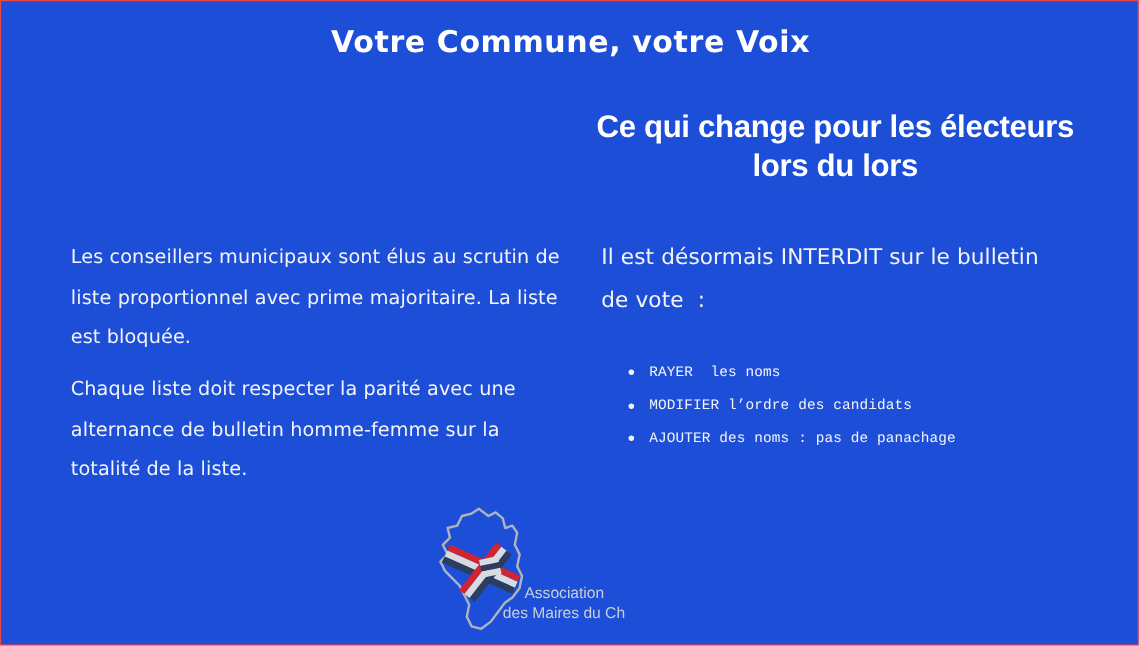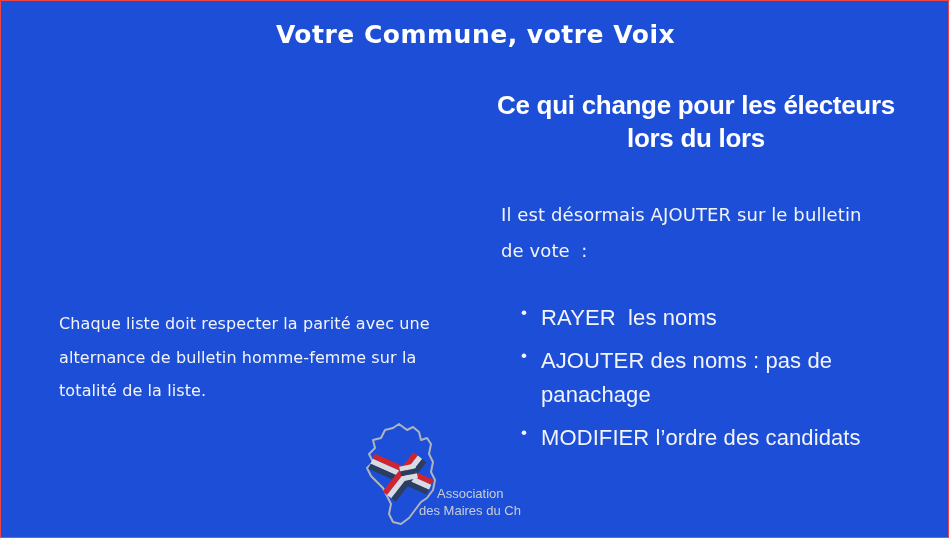--- a/index.html
+++ b/index.html
@@ -82,22 +82,22 @@
   
   #forbidden-list {
     position: absolute;
     left: 520px;
     top: 300px;
     width: 400px;
     margin: 0;
     padding: 0;
     list-style: none;
     color: #f2f4f8;
-    font-family: Liberation Sans, sans-serif;
-    font-size: 22px;
+    font-family: Liberation Mono, monospace;
+    font-size: 12px;
     line-height: 1.55;
     letter-spacing: 0.1px;
   }
   #forbidden-list li {
     position: relative;
     padding-left: 20px;
     margin-bottom: 9px;
   }
   #forbidden-list li::before {
     content: "\2022";
@@ -125,34 +125,35 @@
 </head>
 <body>
 
 <div id="slide">
 
   <div id="slide-title" data-bind="slide.title">Votre Commune, votre Voix</div>
 
 
   <div id="heading-right" class="col-heading" data-bind="columns.right.heading">Ce qui change pour les électeurs lors du lors</div>
 
+  <div id="left-para-1" class="body-block" data-bind="columns.left.paragraphs.0">Les conseillers municipaux sont élus au scrutin de liste proportionnel avec prime majoritaire. La liste est bloquée.</div>
 
   <div id="left-para-2" class="body-block" data-bind="columns.left.paragraphs.1">Chaque liste doit respecter la parité avec une alternance de bulletin homme-femme sur la totalité de la liste.</div>
 
-  <div id="right-intro" data-bind="columns.right.intro">Il est désormais AJOUTER sur le bulletin de vote  :</div>
+  <div id="right-intro" data-bind="columns.right.intro">Il est désormais INTERDIT sur le bulletin de vote  :</div>
 
   <ul id="forbidden-list">
     <li>
       <span data-bind="columns.right.bullets.0">RAYER  les noms</span>
     </li>
     <li>
-      <span data-bind="columns.right.bullets.1">AJOUTER des noms : pas de panachage</span>
+      <span data-bind="columns.right.bullets.2">MODIFIER l’ordre des candidats</span>
     </li>
     <li>
-      <span data-bind="columns.right.bullets.2">MODIFIER l’ordre des candidats</span>
+      <span data-bind="columns.right.bullets.1">AJOUTER des noms : pas de panachage</span>
     </li>
   </ul>
 
   <div id="logo">
     <svg width="160" height="118" viewBox="0 0 160 118" xmlns="http://www.w3.org/2000/svg">
 
       <g>
         <path d="M38 6 L46 12 L52 9 L58 14 L60 22 L66 20 L70 26 L68 36
                  L72 44 L70 54 L74 62 L72 72 L66 80 L60 84 L54 92 L48 100
                  L40 106 L32 104 L28 96 L30 86 L26 78 L22 70 L16 64 L10 58

